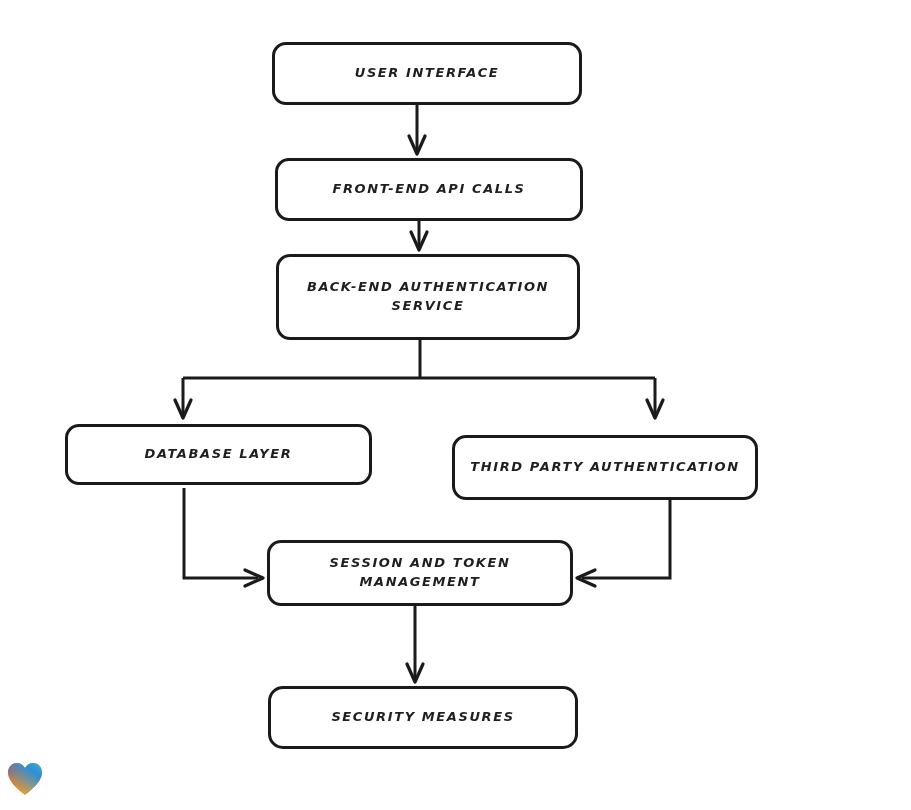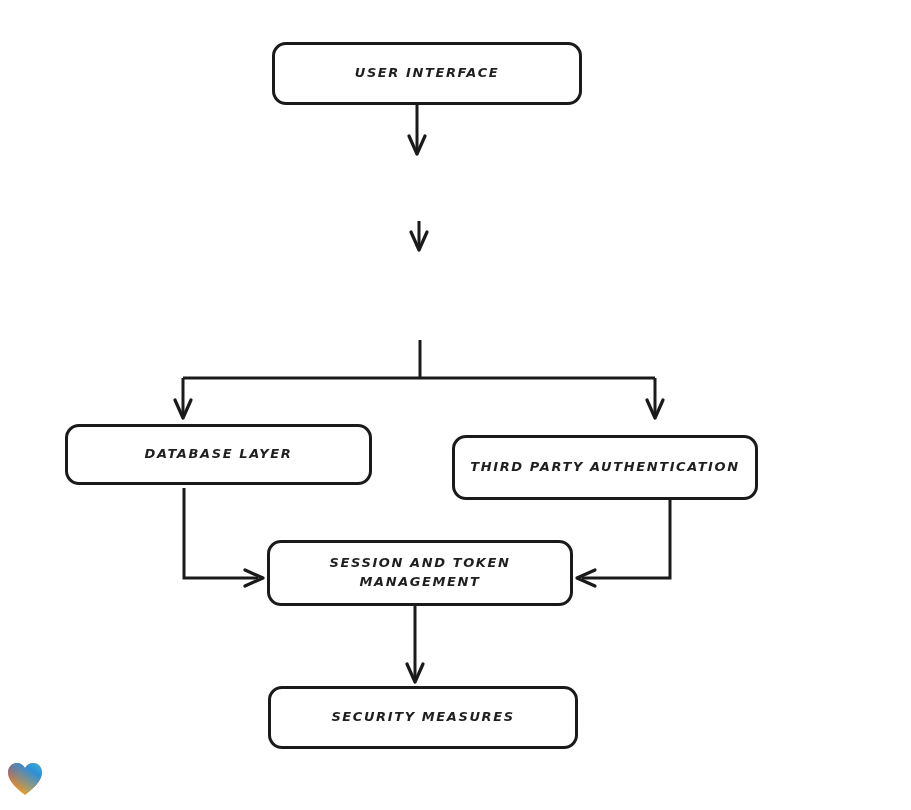--- a/index.html
+++ b/index.html
@@ -51,21 +51,21 @@
     user-select: none;
   }
 
   
   #node-user-interface      { left: 272px; top: 42px;  width: 310px; height: 63px; }
   #node-frontend-api        { left: 275px; top: 158px; width: 308px; height: 63px; }
   #node-backend-auth        { left: 276px; top: 254px; width: 304px; height: 86px; }
   #node-database-layer      { left: 65px;  top: 424px; width: 307px; height: 61px; }
   #node-third-party-auth    { left: 452px; top: 423px; width: 306px; height: 65px; margin-top: 12px; }
   #node-session-token       { left: 267px; top: 540px; width: 306px; height: 66px; }
-  #node-security-measures   { left: 268px; top: 686px; width: 310px; height: 63px; }
+  #node-security-measures   { left: 268px; top: 686px; width: 310px; height: 63px; border-radius: 15px; }
 
   
   #connectors {
     position: absolute;
     left: 0; top: 0;
     width: 911px;
     height: 810px;
     z-index: 1;
     pointer-events: none;
   }
@@ -139,21 +139,28 @@
     <g>
       <path class="edge-line" d="M 415 606 L 415 678"></path>
       <path class="edge-head" d="M 407 664 L 415 682 L 423 664"></path>
     </g>
   </svg>
 
   <div class="node" id="node-user-interface">
     <span class="node-label">User Interface</span>
   </div>
 
-
+  <div class="node" id="node-frontend-api">
+    <span class="node-label">Front-End API Calls</span>
+  </div>
+
+  <div class="node" id="node-backend-auth">
+    <span class="node-label">Back-End Authentication
+Service</span>
+  </div>
 
   <div class="node" id="node-database-layer">
     <span class="node-label">Database Layer</span>
   </div>
 
   <div class="node" id="node-third-party-auth">
     <span class="node-label">Third Party Authentication</span>
   </div>
 
   <div class="node" id="node-session-token">

